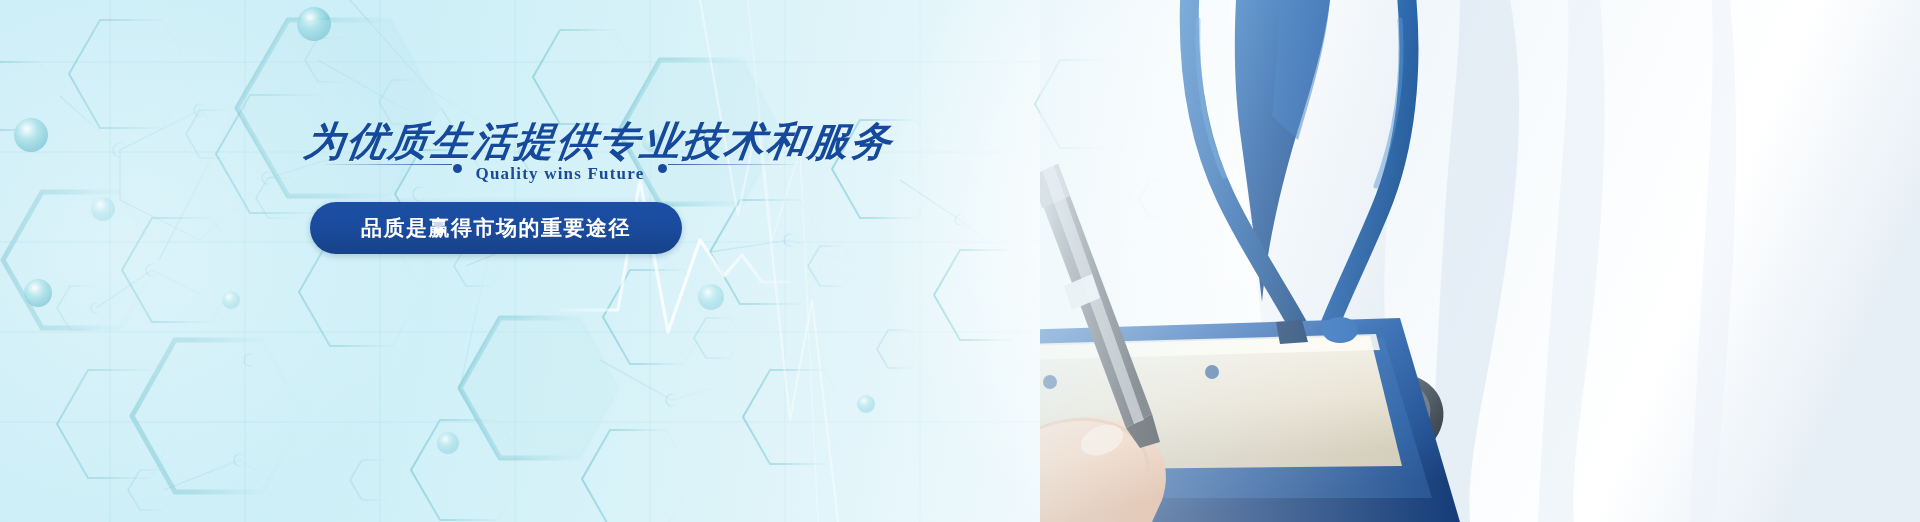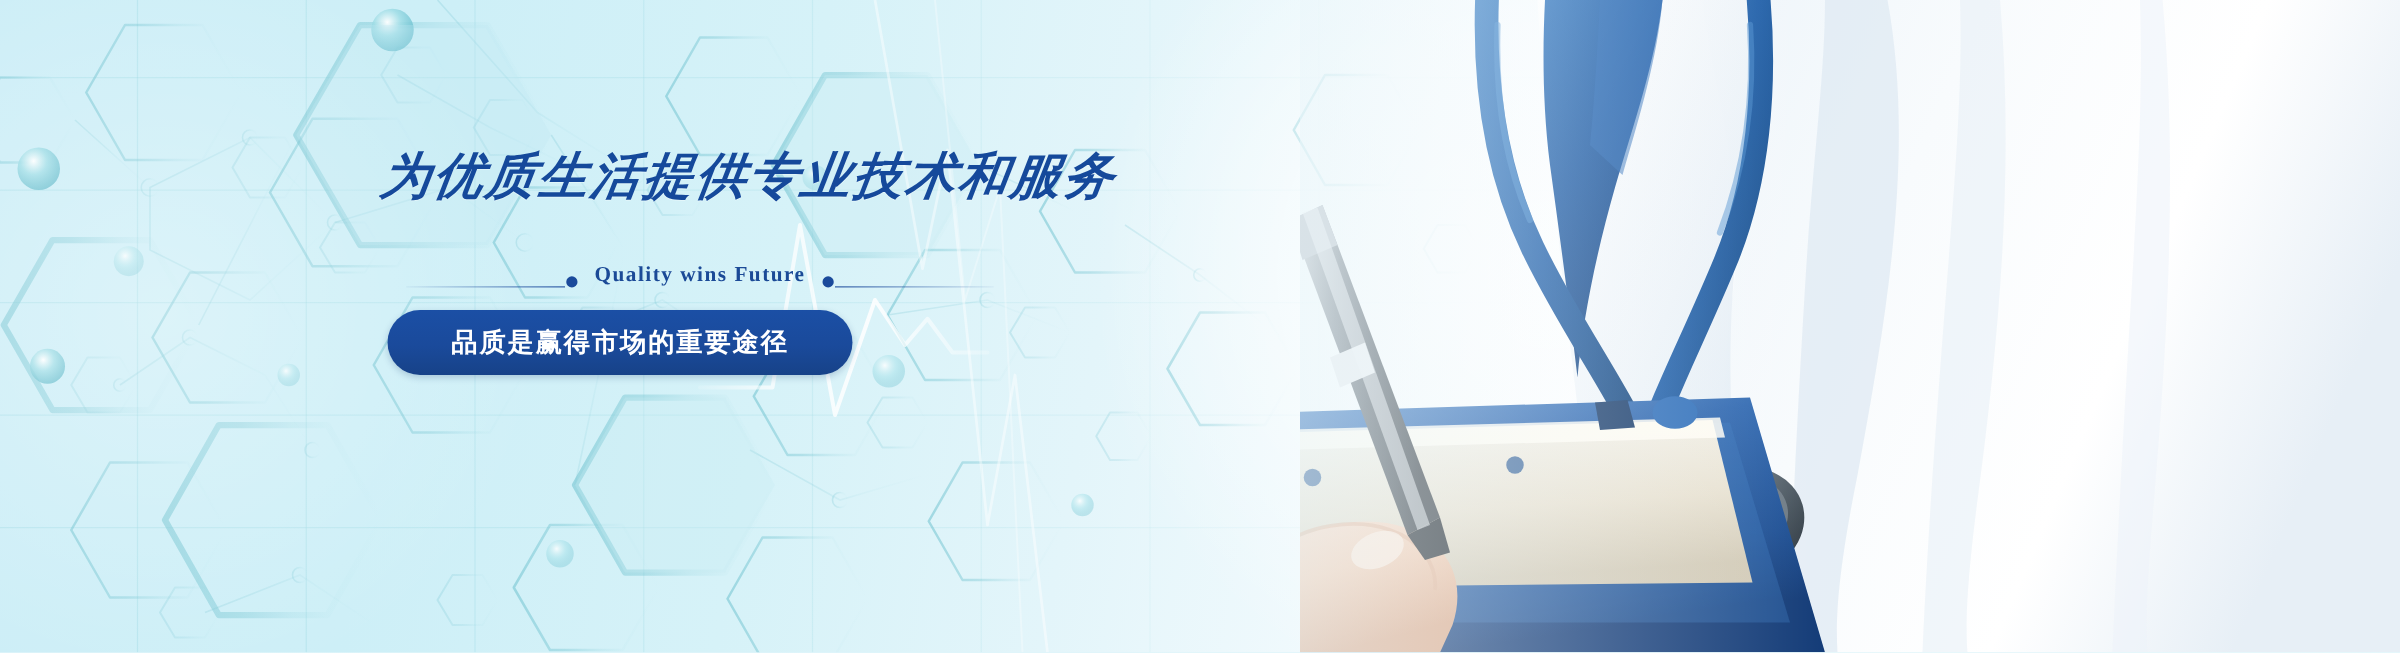--- a/index.html
+++ b/index.html
@@ -52,22 +52,22 @@
     letter-spacing:2px;
     color:#15499b;
     white-space:nowrap;
     line-height:1.15;
     text-shadow:0 1px 0 rgba(255,255,255,0.35);
     transform:skewX(-8deg);
     transform-origin:left center;
   }
 
   .tagline-row {
-    display:flex; align-items:flex-end; gap:1px;
-    margin-top:46px; margin-left:20px; width:470px;
+    display:flex; align-items:flex-start; gap:1px;
+    margin-left:20px; width:470px;
   }
   .tag-line {
     height:1px; flex:1 1 auto;
     background:linear-gradient(90deg, rgba(26,73,155,0.05), rgba(26,73,155,0.85));
   }
   .tag-line.right {
     background:linear-gradient(90deg, rgba(26,73,155,0.85), rgba(26,73,155,0.05));
   }
   .tag-dot {
     width:9px; height:9px; border-radius:50%; background:#1a4a9b; flex:0 0 auto;

